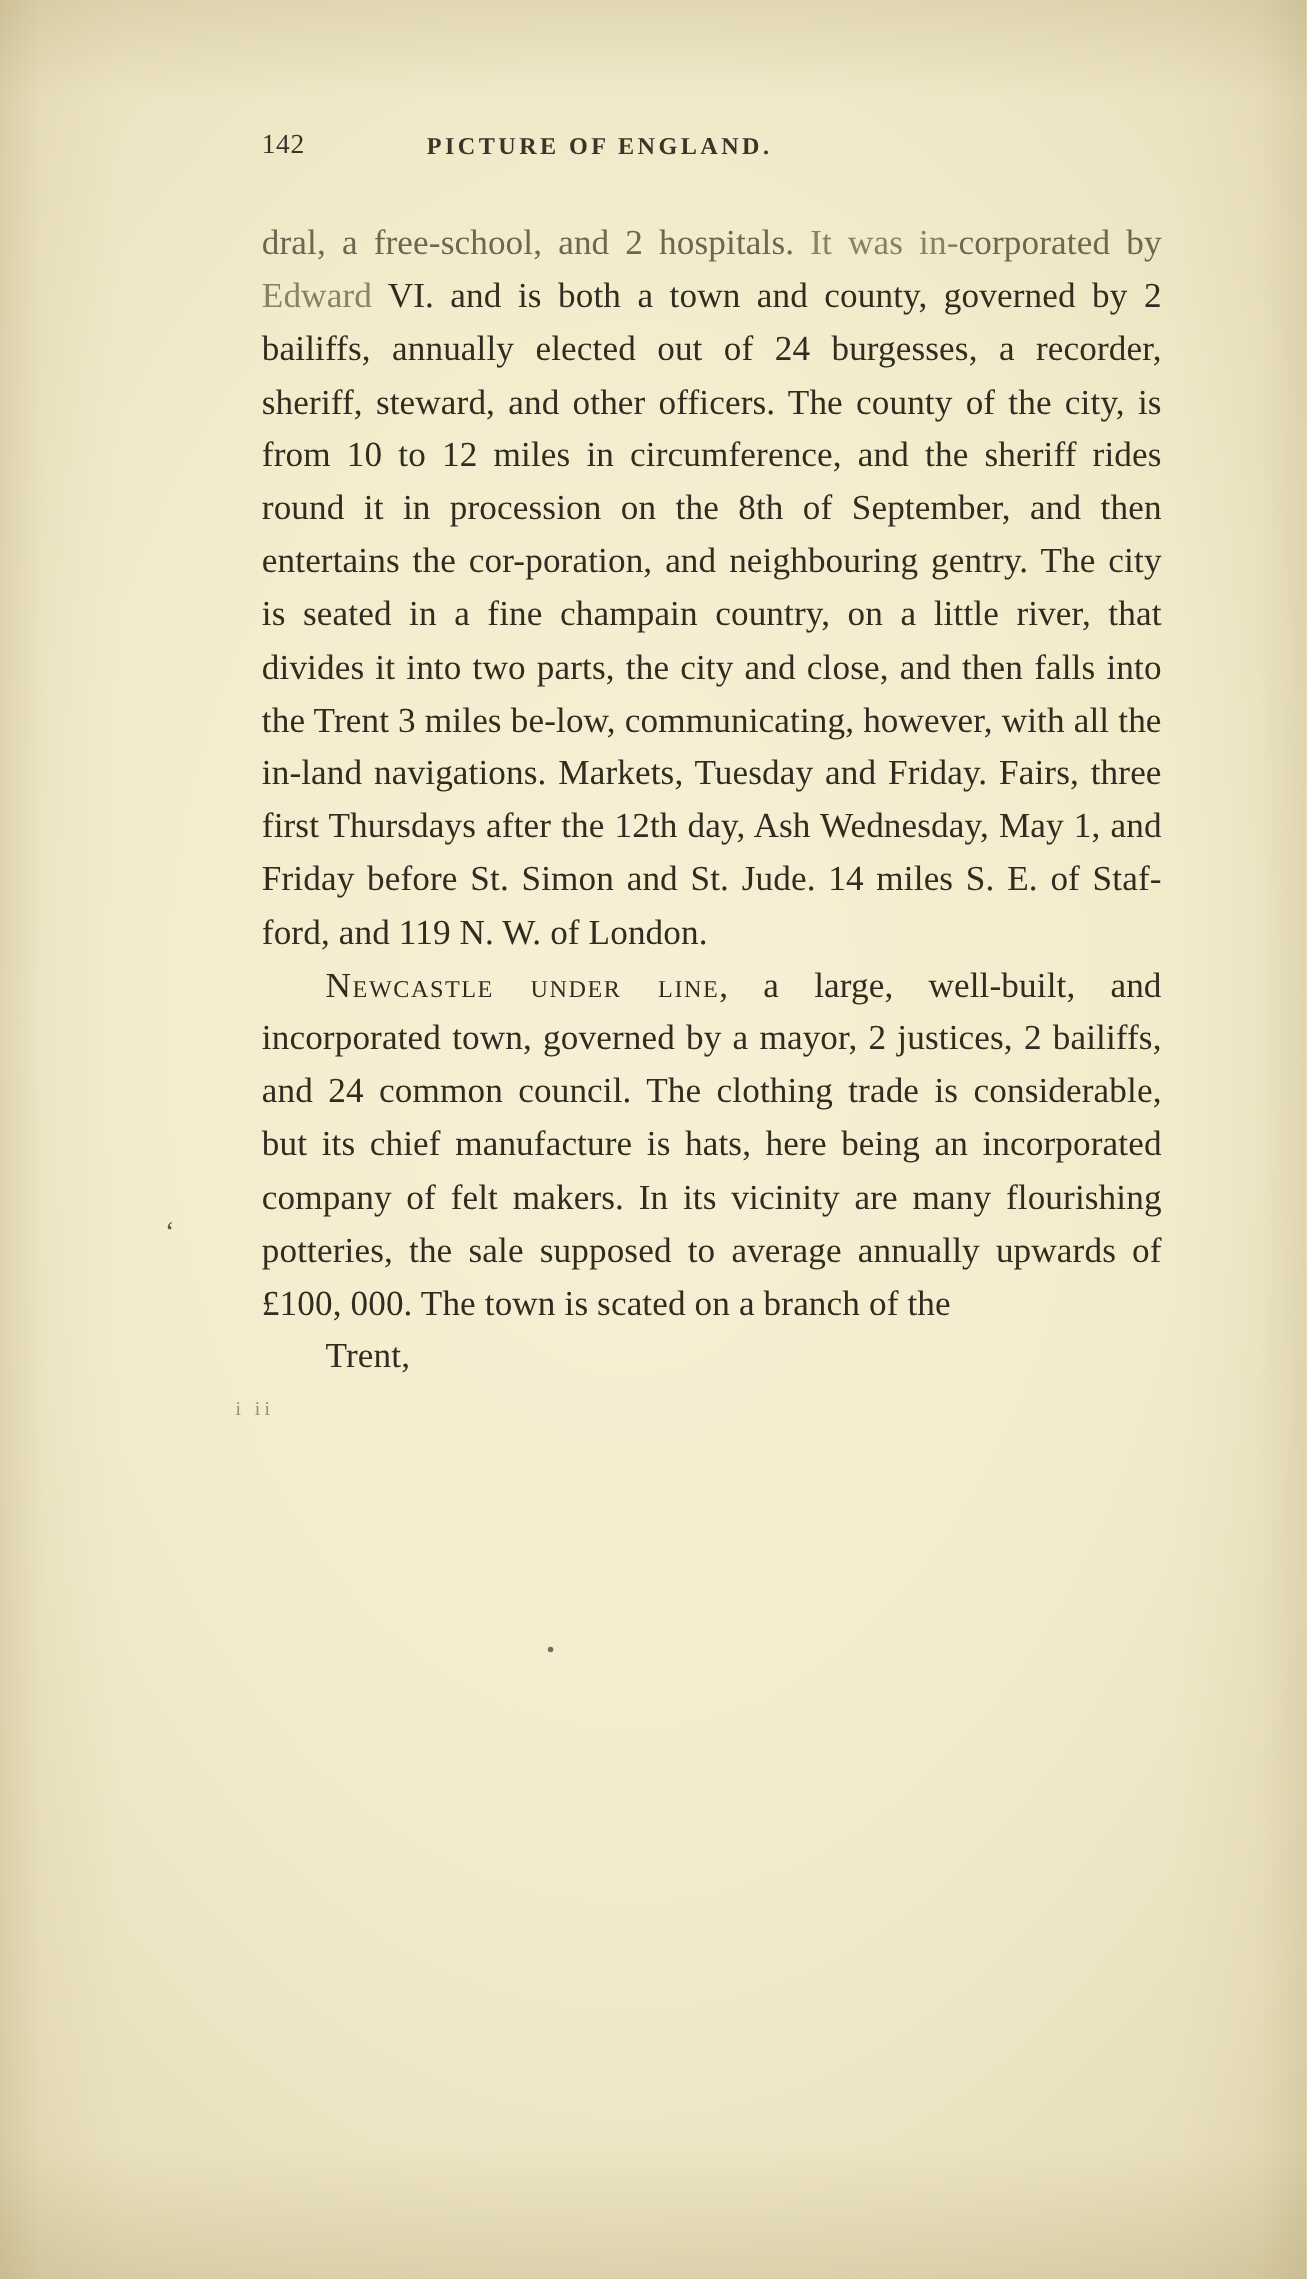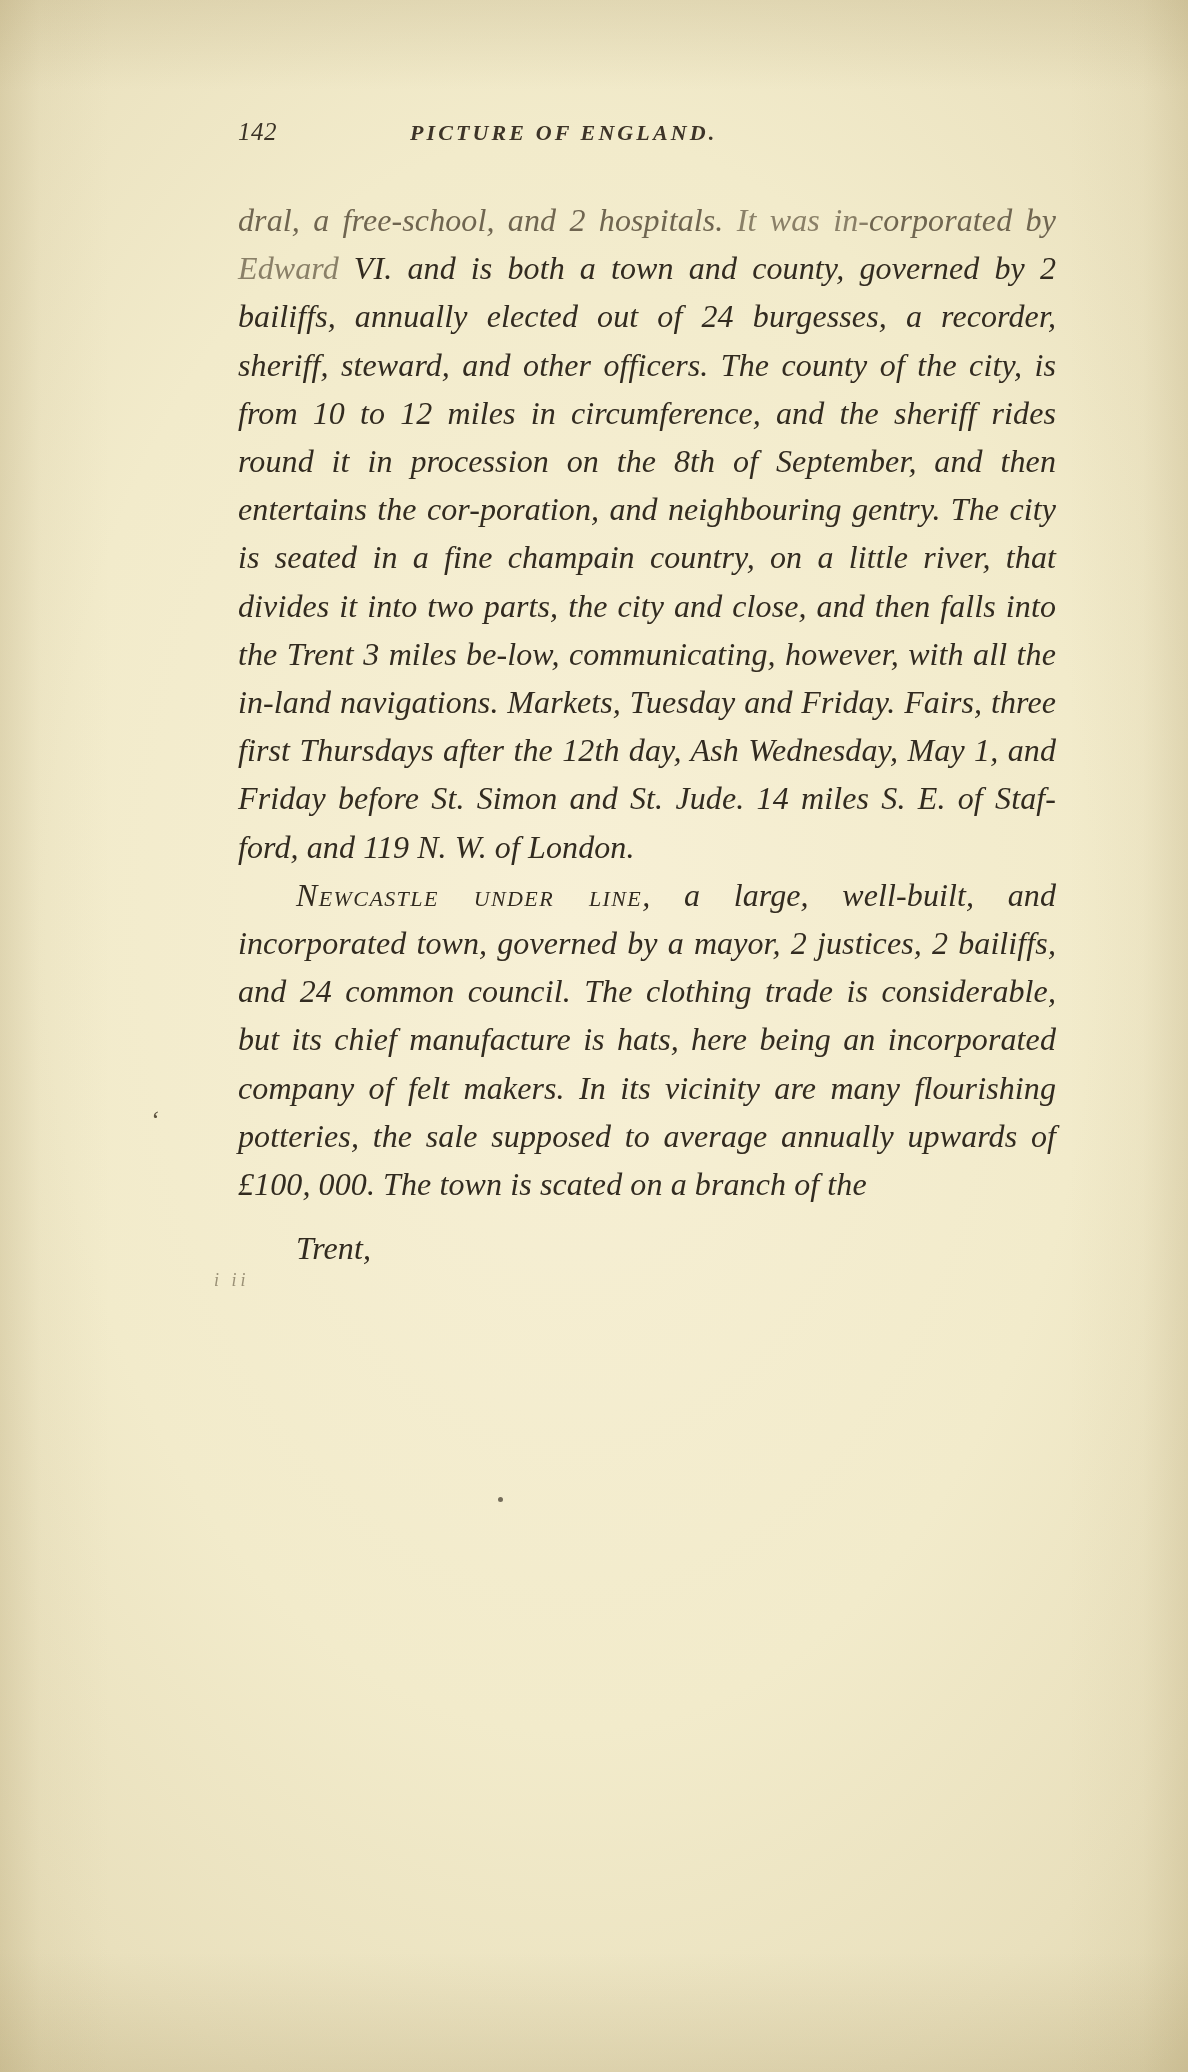--- a/index.html
+++ b/index.html
@@ -13,21 +13,20 @@
     font-family: "Liberation Serif", serif;
     overflow: hidden;
   }
   
   .page {
     position: relative;
     width: 1188px;
     height: 2072px;
     background:
       radial-gradient(ellipse 80% 70% at 48% 45%, #f7f0d6 0%, #f2ebcb 55%, #e9e0bd 85%, #e2d8b2 100%);
-    font-style: italic;
   }
   .page:before {
     content: "";
     position: absolute;
     inset: 0;
     background:
       linear-gradient(to right, rgba(160,140,90,0.22) 0px, rgba(160,140,90,0.06) 40px, rgba(0,0,0,0) 110px),
       linear-gradient(to left, rgba(160,140,90,0.20) 0px, rgba(160,140,90,0.05) 45px, rgba(0,0,0,0) 120px),
       linear-gradient(to bottom, rgba(160,140,90,0.18) 0px, rgba(0,0,0,0) 90px),
       linear-gradient(to top, rgba(160,140,90,0.20) 0px, rgba(0,0,0,0) 120px);
@@ -57,21 +56,20 @@
   .running-head {
     position: absolute;
     left: 150px;
     top: 2px;
     font-size: 22px;
     letter-spacing: 3.1px;
     color: #3d3428;
     font-weight: bold;
     font-variant: small-caps;
     text-transform: uppercase;
-    margin-left: 22px;
   }
 
   p.body {
     margin: 0;
     font-size: 32px;
     line-height: 48.2px;
     color: #322b20;
     text-align: justify;
     text-align-last: left;
     letter-spacing: 0.1px;
@@ -85,21 +83,21 @@
   .faded2 {
     color: #8a8068;
   }
   .smallcaps {
     font-variant: small-caps;
     letter-spacing: 1.4px;
   }
   .last-line {
     display: block;
     text-align: right;
-    margin-top: 16px;
+    margin-top: 0;
   }
   .stray-mark {
     position: absolute;
     left: 150px;
     top: 1105px;
     font-size: 26px;
     color: #5d5340;
   }
   .dot-mark {
     position: absolute;

